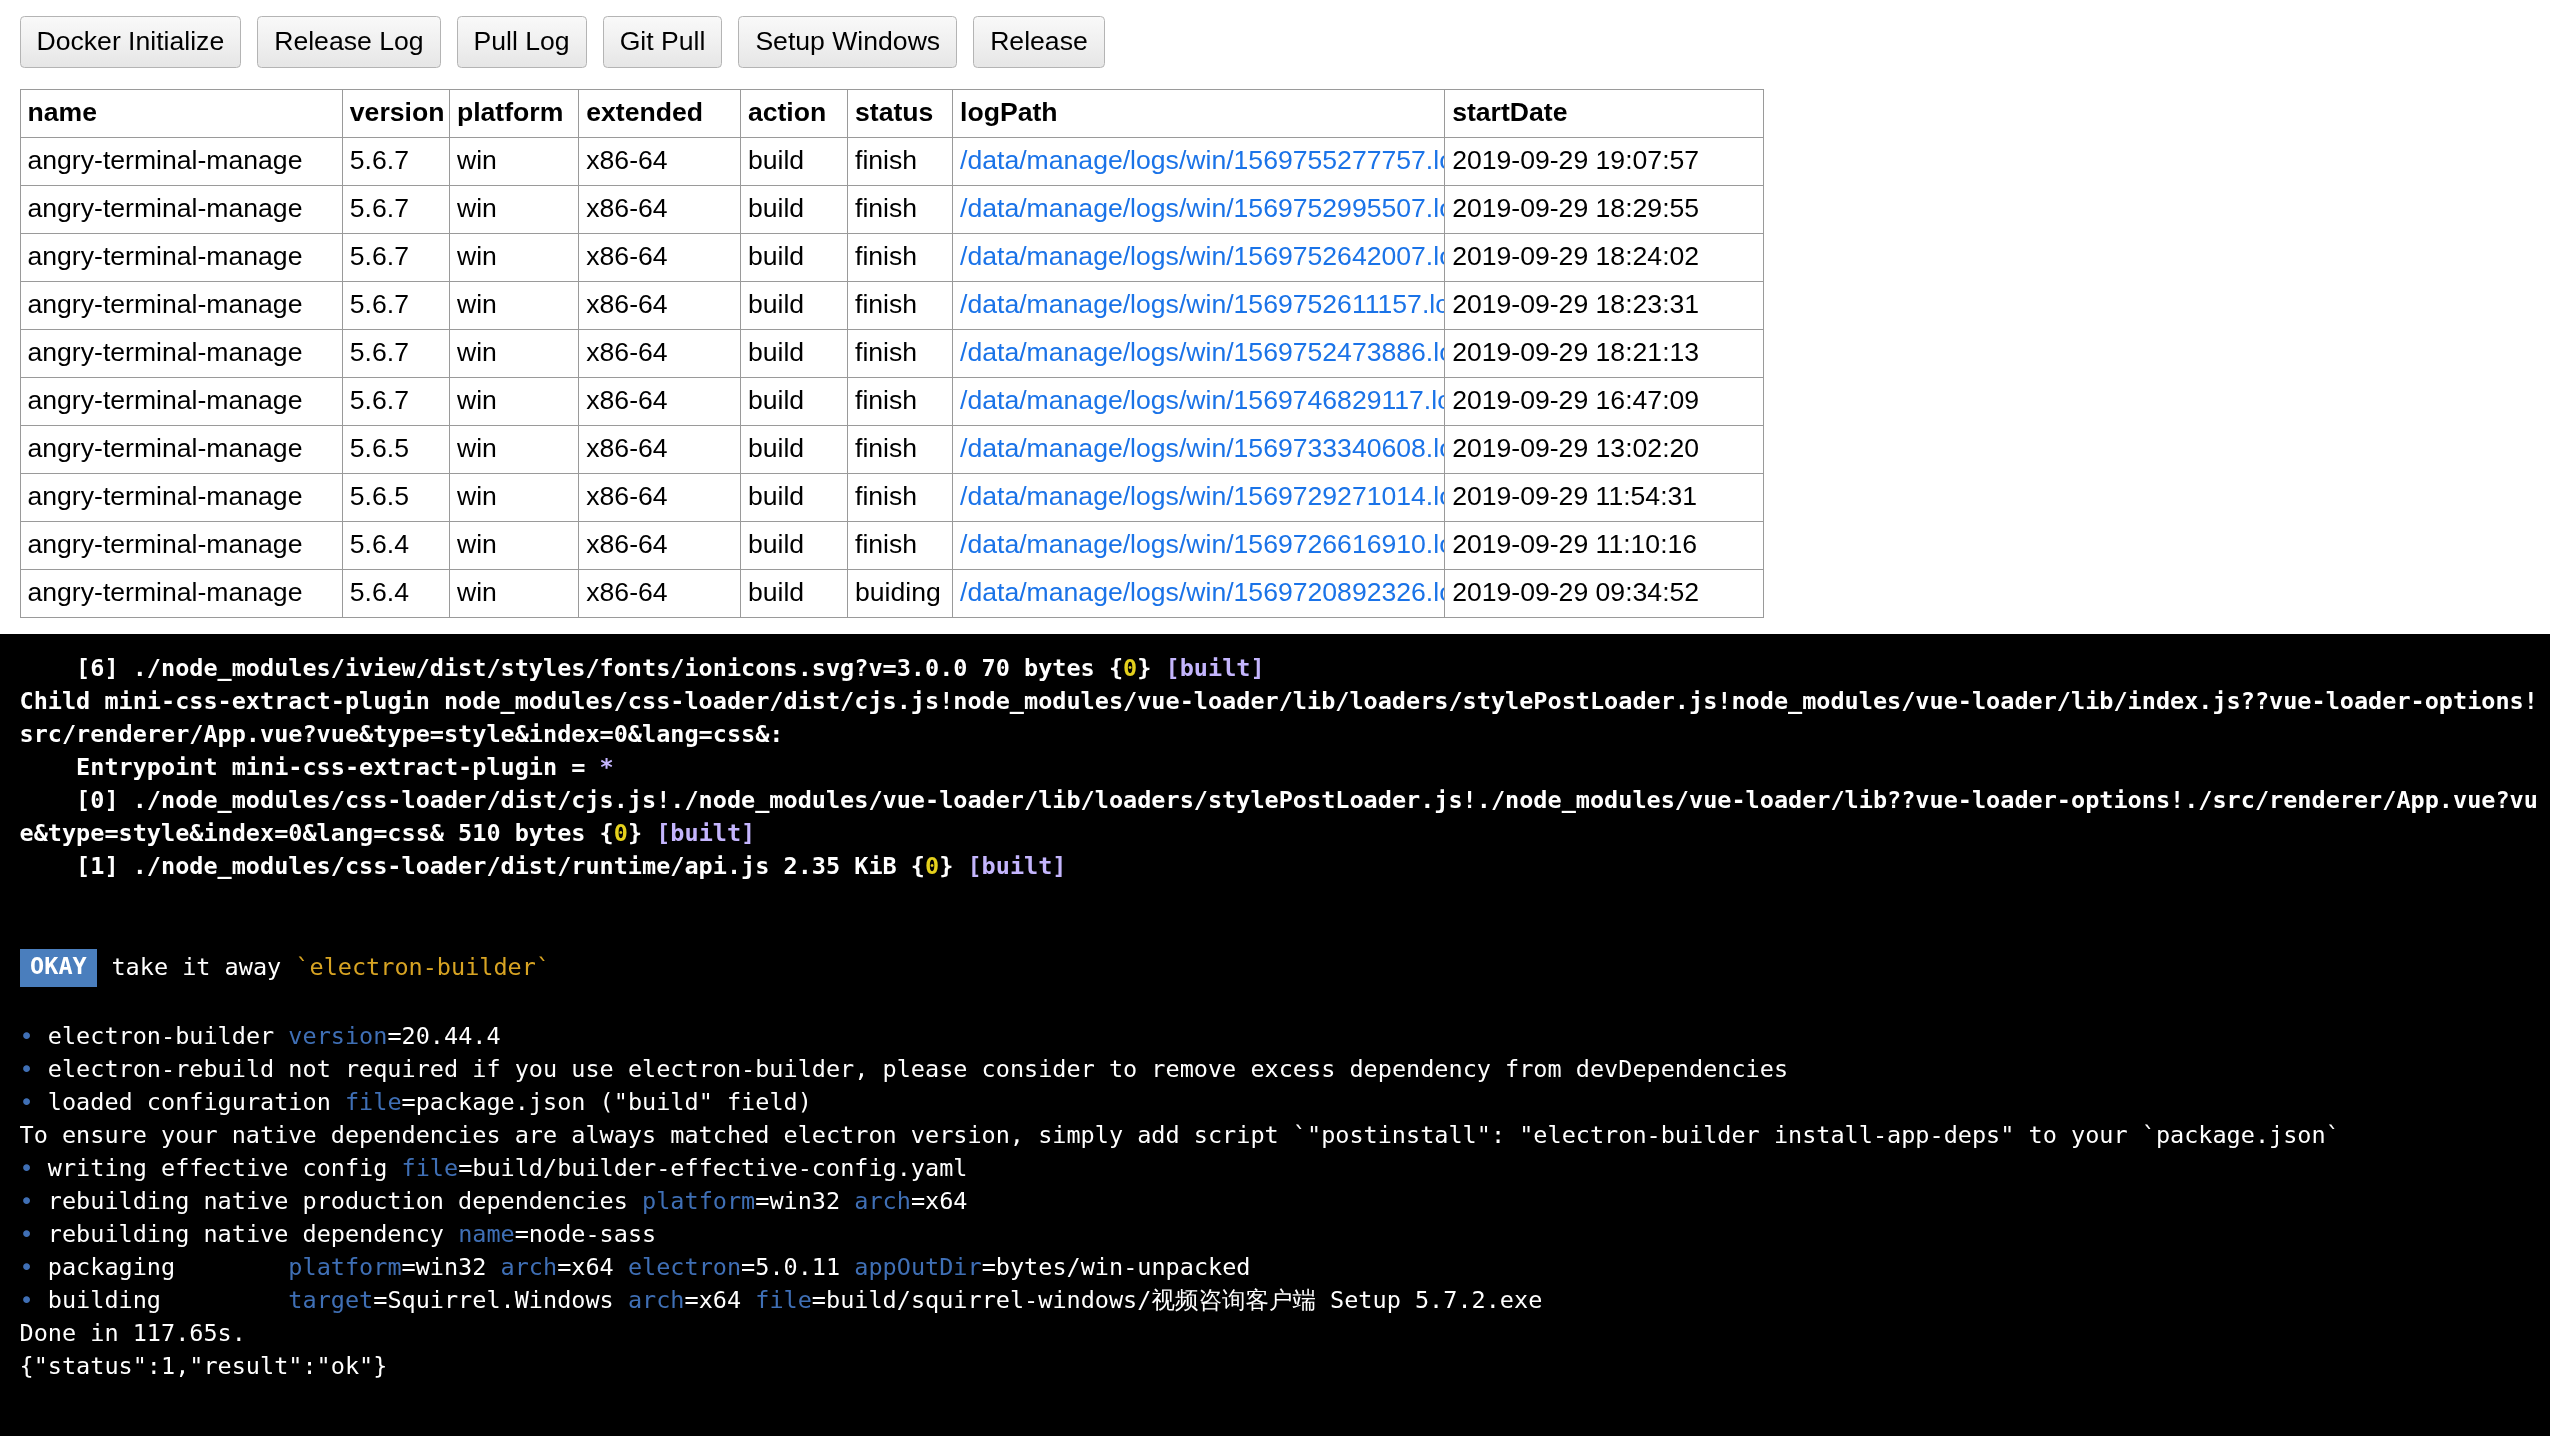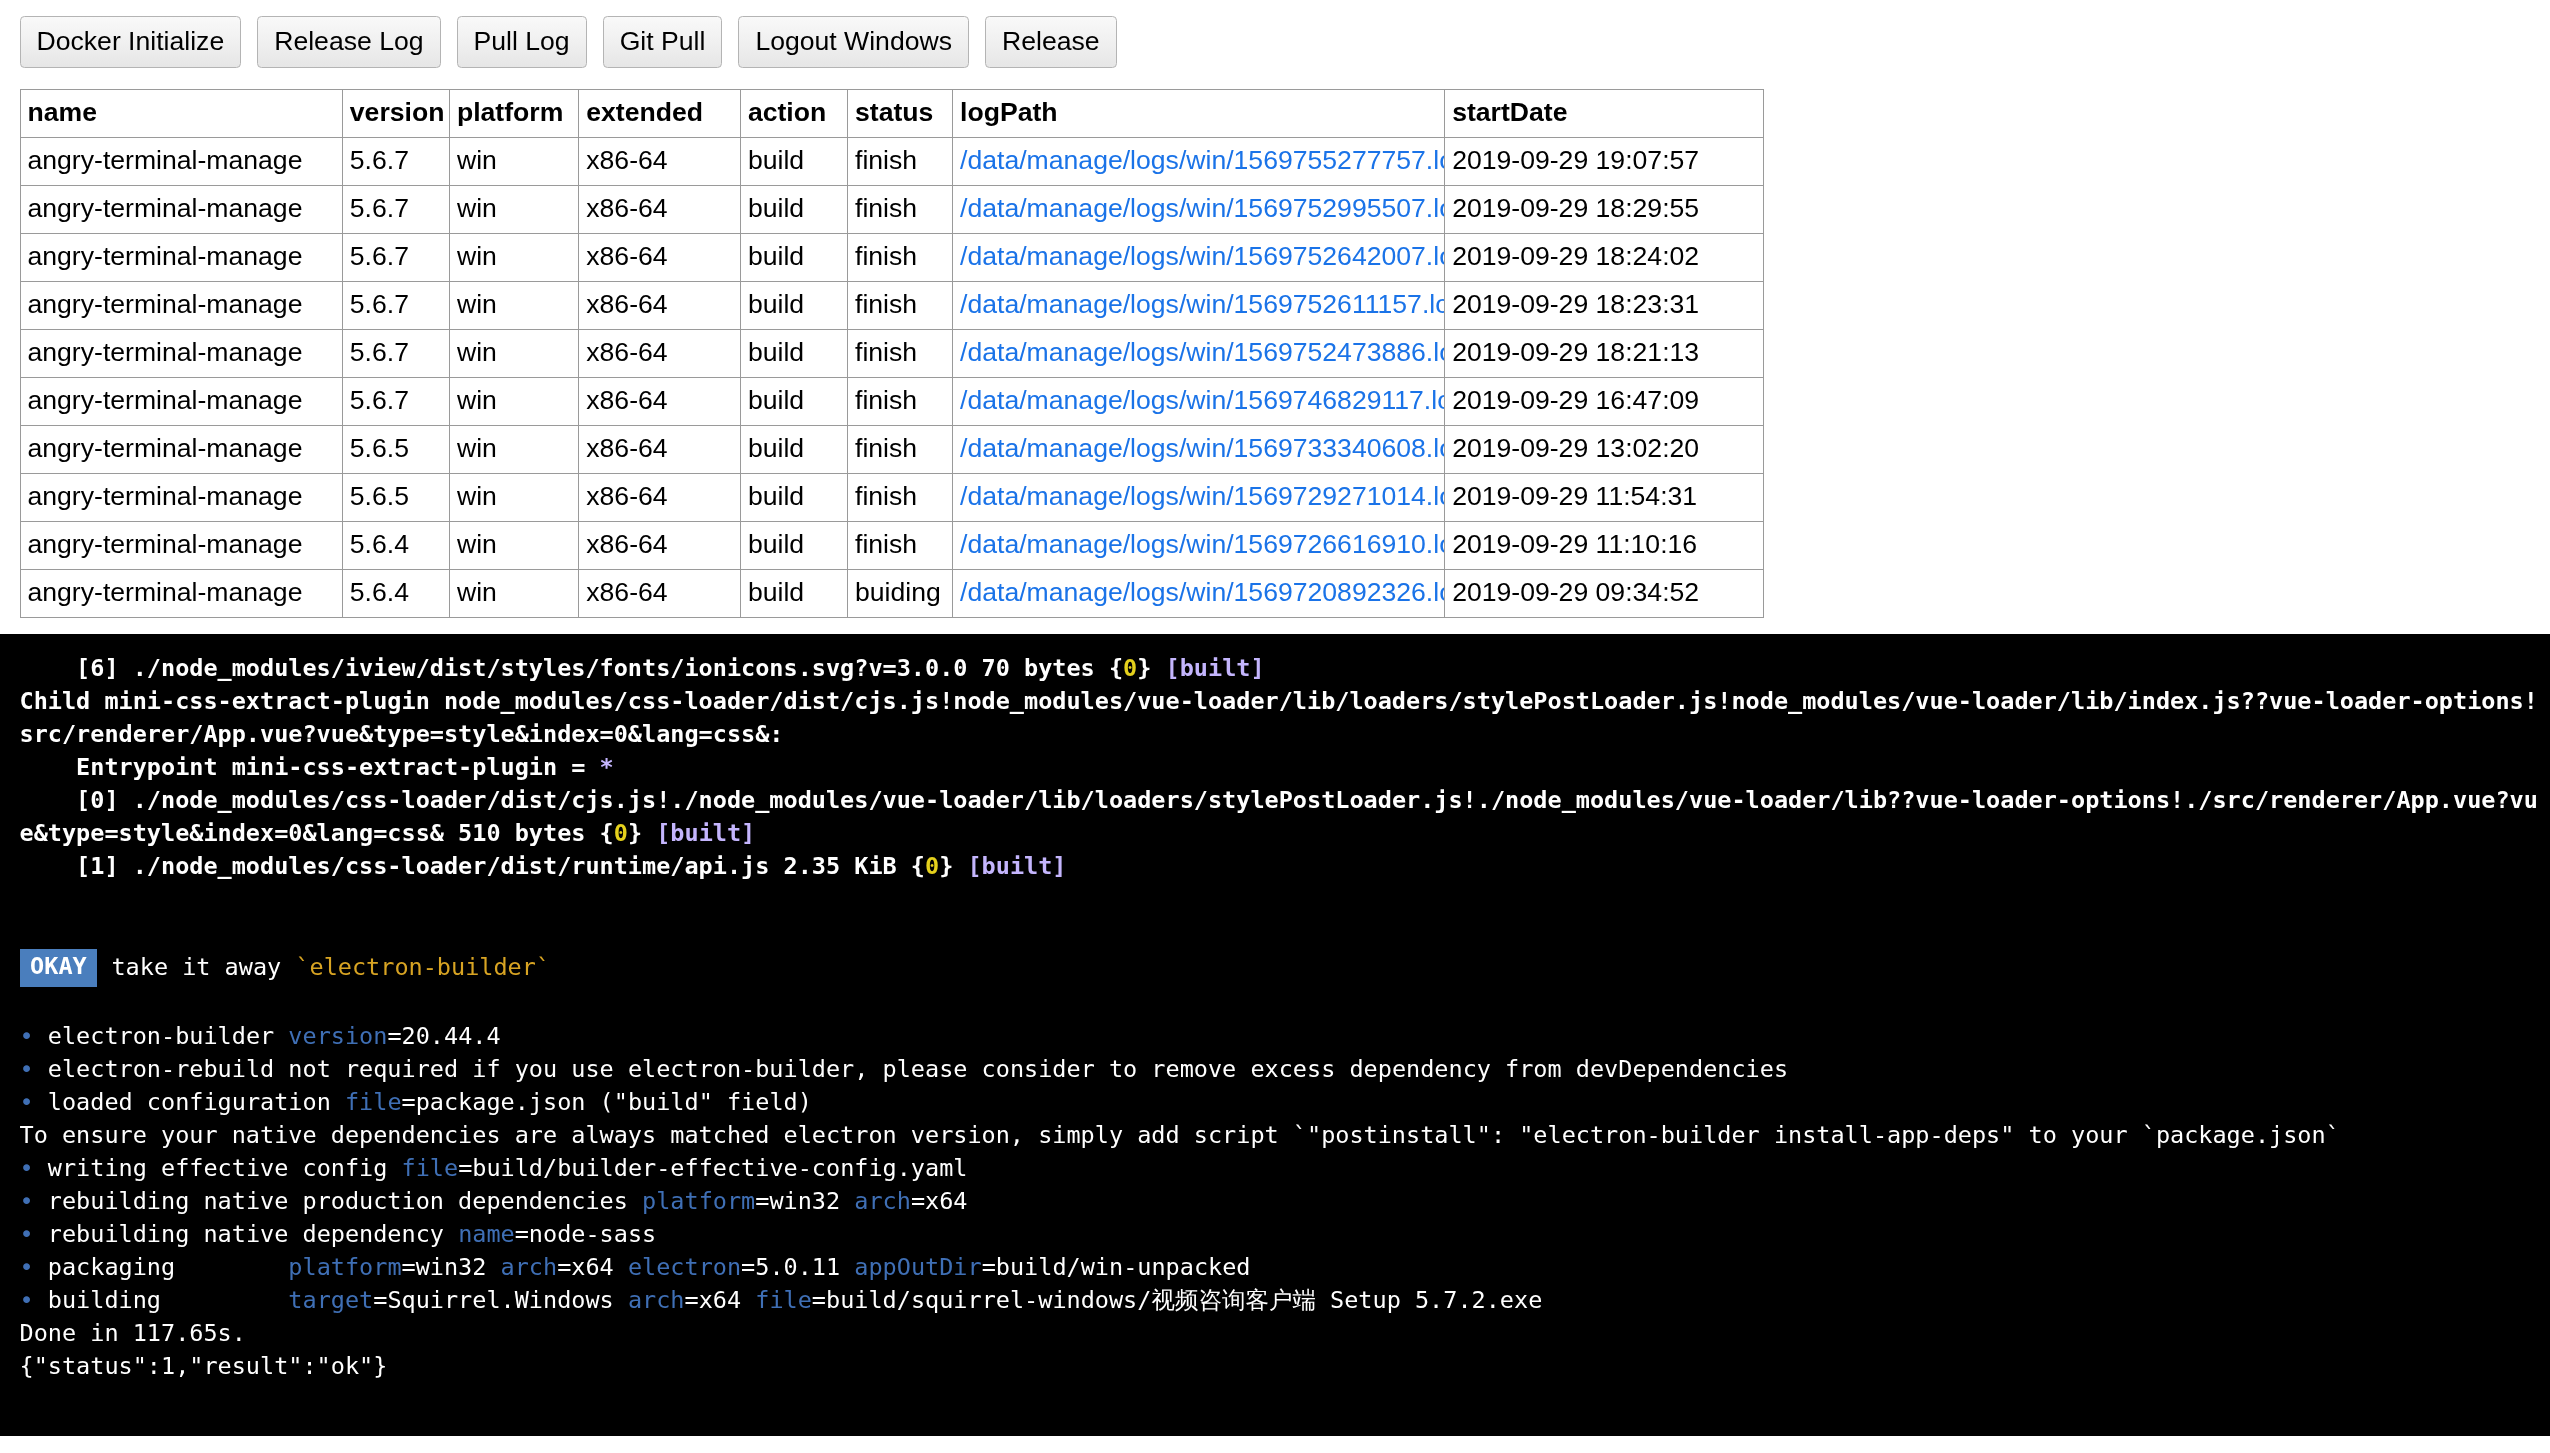--- a/index.html
+++ b/index.html
@@ -128,21 +128,21 @@
 </head>
 <body>
 
 <div id="page">
 
   <div class="toolbar">
     <button class="tb-btn">Docker Initialize</button>
     <button class="tb-btn">Release Log</button>
     <button class="tb-btn">Pull Log</button>
     <button class="tb-btn">Git Pull</button>
-    <button class="tb-btn">Logout Windows</button>
+    <button class="tb-btn">Setup Windows</button>
     <button class="tb-btn">Release</button>
   </div>
 
   <div class="table-wrap">
     <table class="build-table">
       <colgroup>
         <col class="col-name">
           <col class="col-version">
           <col class="col-platform">
           <col class="col-extended">
@@ -292,21 +292,21 @@
         <div class="term-line"><span class="bullet">•</span> <span>electron-rebuild not required if you use electron-builder, please consider to remove excess dependency from devDependencies</span></div>
         <div class="term-line"><span class="bullet">•</span> <span>loaded configuration </span><span class="c-blue">file</span><span>=package.json ("build" field)</span></div>
       </div>
 
     <div class="term-line">To ensure your native dependencies are always matched electron version, simply add script `"postinstall": "electron-builder install-app-deps" to your `package.json`</div>
 
     <div id="bullets-b">
         <div class="term-line"><span class="bullet">•</span> <span>writing effective config </span><span class="c-blue">file</span><span>=build/builder-effective-config.yaml</span></div>
         <div class="term-line"><span class="bullet">•</span> <span>rebuilding native production dependencies </span><span class="c-blue">platform</span><span>=win32</span> <span class="c-blue">arch</span><span>=x64</span></div>
         <div class="term-line"><span class="bullet">•</span> <span>rebuilding native dependency </span><span class="c-blue">name</span><span>=node-sass</span></div>
-        <div class="term-line"><span class="bullet">•</span> <span>packaging        </span><span class="c-blue">platform</span><span>=win32</span> <span class="c-blue">arch</span><span>=x64</span> <span class="c-blue">electron</span><span>=5.0.11</span> <span class="c-blue">appOutDir</span><span>=build/win-unpacked</span></div>
+        <div class="term-line"><span class="bullet">•</span> <span>packaging        </span><span class="c-blue">platform</span><span>=win32</span> <span class="c-blue">arch</span><span>=x64</span> <span class="c-blue">electron</span><span>=5.0.11</span> <span class="c-blue">appOutDir</span><span>=bytes/win-unpacked</span></div>
         <div class="term-line"><span class="bullet">•</span> <span>building         </span><span class="c-blue">target</span><span>=Squirrel.Windows</span> <span class="c-blue">arch</span><span>=x64</span> <span class="c-blue">file</span><span>=build/squirrel-windows/视频咨询客户端 Setup 5.7.2.exe</span></div>
       </div>
 
     <div class="term-line">Done in 117.65s.</div>
     <div class="term-line">{"status":1,"result":"ok"}</div>
   </div>
 
 </div>
 
 

